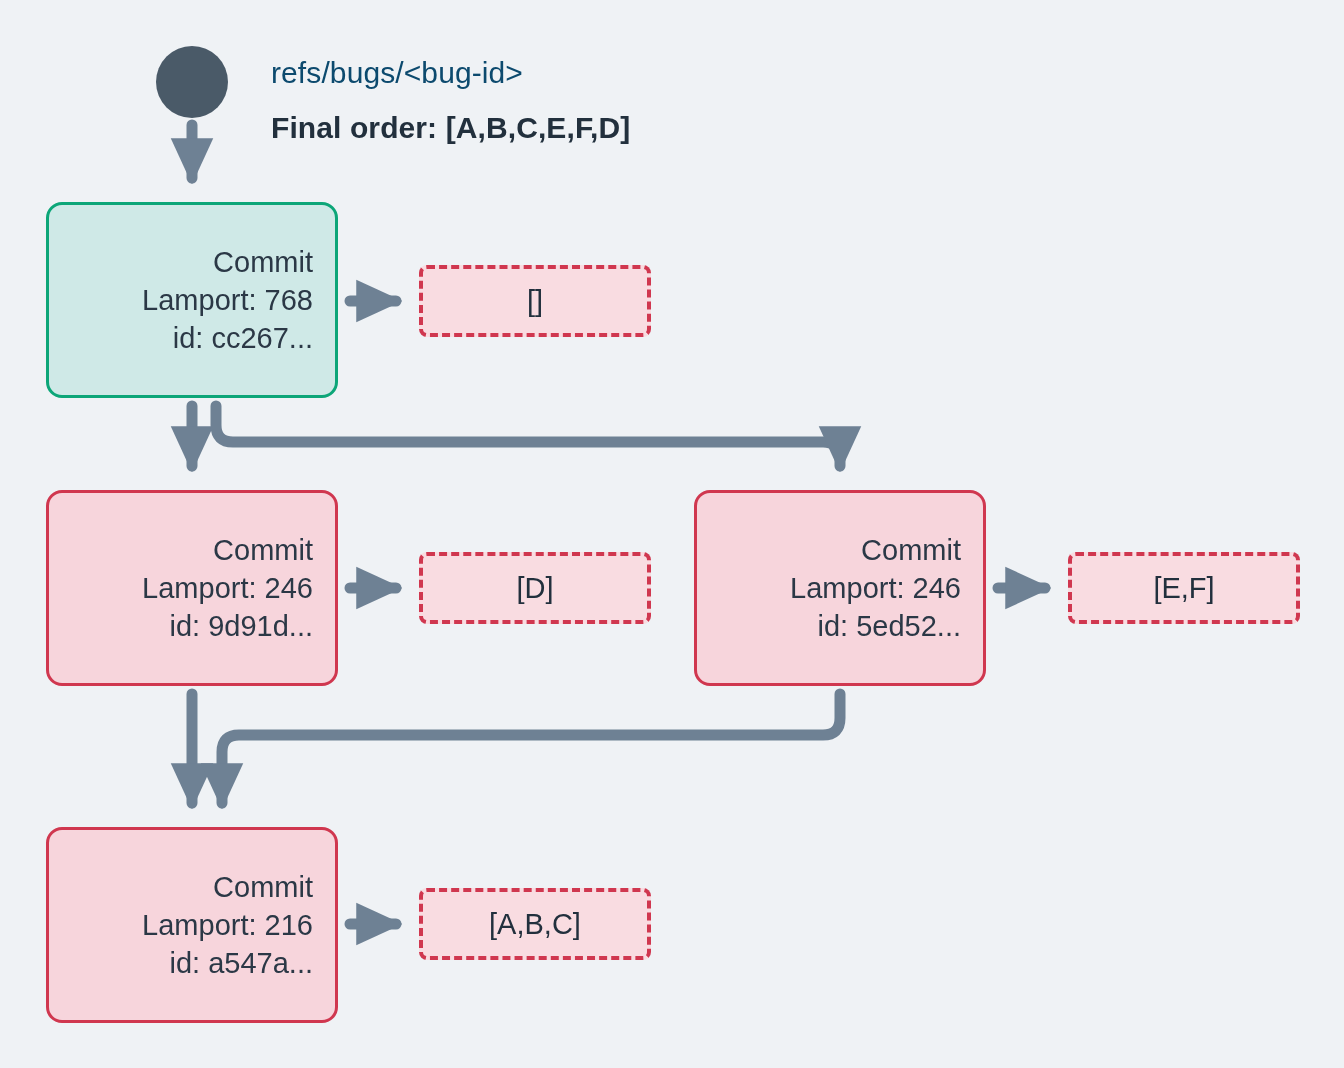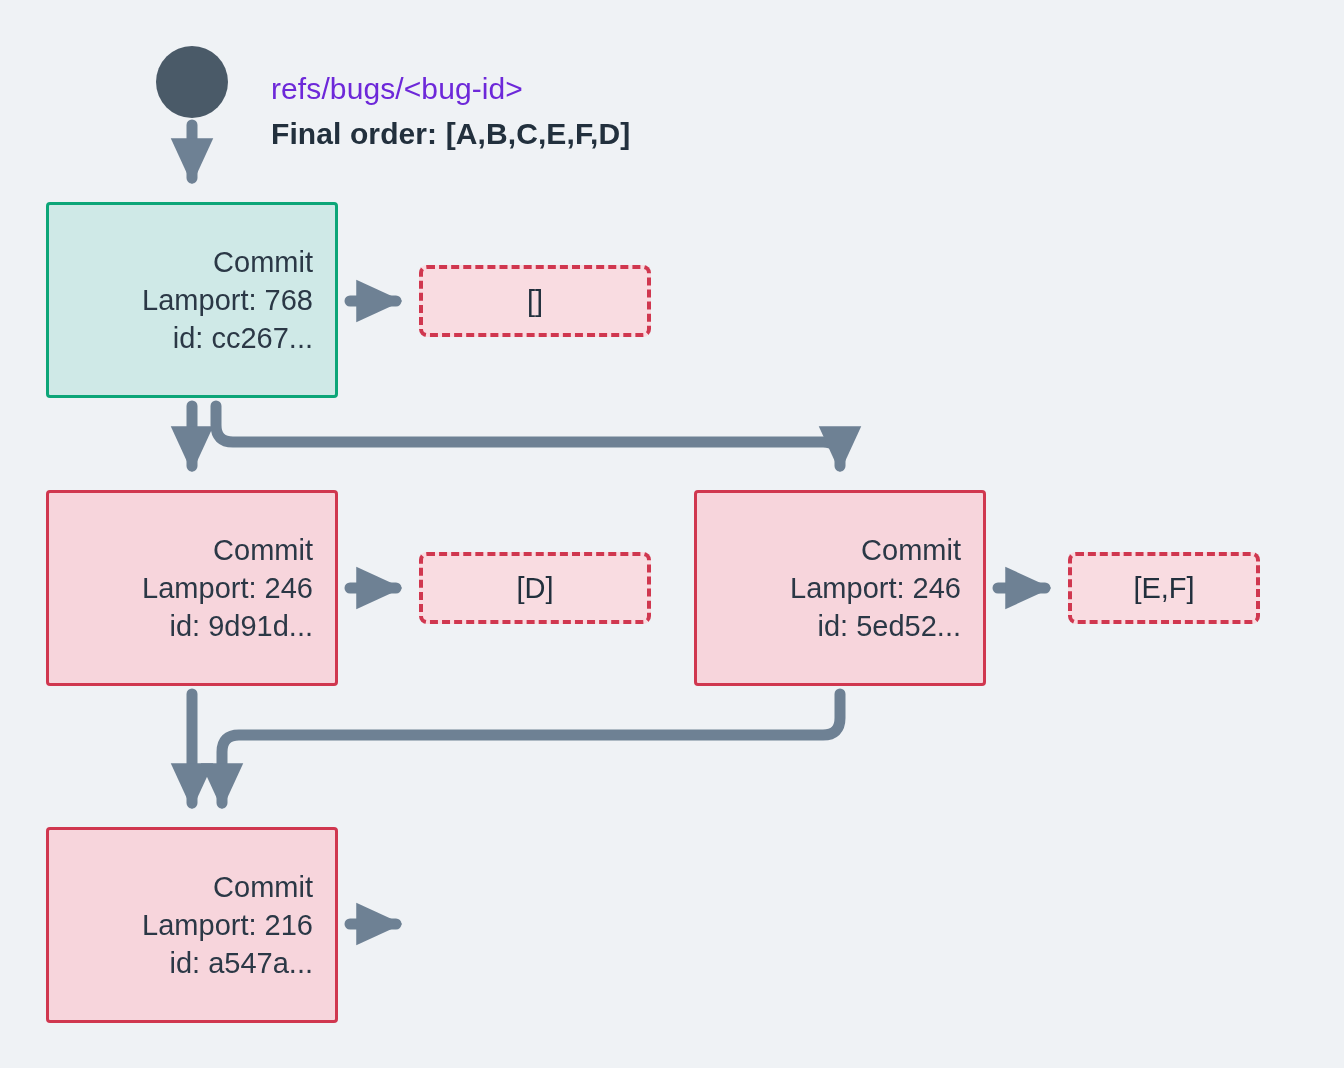--- a/index.html
+++ b/index.html
@@ -39,43 +39,42 @@
     width: 72px;
     height: 72px;
     border-radius: 50%;
     background: #4a5a68;
   }
 
   
   .ref-label {
     position: absolute;
     left: 271px;
-    top: 72px;
+    top: 56px;
     font-size: 30px;
-    color: #6d28d9;
+    color: #0c4a6e;
     white-space: nowrap;
     letter-spacing: 0.1px;
   }
   .final-order-label {
     position: absolute;
     left: 271px;
     top: 111px;
     font-size: 30px;
     font-weight: bold;
     color: #22303d;
     white-space: nowrap;
     letter-spacing: 0.1px;
-    margin-top: 6px;
   }
 
   
   .commit-box {
     position: absolute;
     box-sizing: border-box;
-    border-radius: 4px;
+    border-radius: 16px;
     display: flex;
     flex-direction: column;
     justify-content: center;
     align-items: flex-end;
     padding-right: 22px;
     line-height: 1.32;
     font-size: 29px;
     color: #2b3846;
   }
   .commit-box.teal {
@@ -107,21 +106,21 @@
   }
 
   
   #commit-a { left: 46px;  top: 202px; width: 292px; height: 196px; }
   #commit-b { left: 46px;  top: 490px; width: 292px; height: 196px; }
   #commit-c { left: 694px; top: 490px; width: 292px; height: 196px; }
   #commit-d { left: 46px;  top: 827px; width: 292px; height: 196px; }
 
   #ops-a { left: 419px;  top: 265px; width: 232px; height: 72px; }
   #ops-b { left: 419px;  top: 552px; width: 232px; height: 72px; }
-  #ops-c { left: 1068px; top: 552px; width: 192px; height: 72px; }
+  #ops-c { left: 1068px; top: 552px; width: 232px; height: 72px; }
   #ops-d { left: 419px;  top: 888px; width: 232px; height: 72px; }
 </style>
 </head>
 <body>
 
 <div id="stage">
 
   <svg id="edges" viewBox="0 0 1344 1068" width="1344" height="1068" xmlns="http://www.w3.org/2000/svg">
     <defs>
       <marker id="arrowhead" viewBox="0 0 10 10" refX="8.6" refY="5" markerWidth="4.2" markerHeight="4.2" orient="auto-start-reverse">
@@ -172,14 +171,15 @@
     <div class="line">Lamport: 246</div>
     <div class="line">id: 5ed52...</div>
   </div>
   <div class="ops-box" id="ops-c">[E,F]</div>
 
   <div class="commit-box pink" id="commit-d">
     <div class="line">Commit</div>
     <div class="line">Lamport: 216</div>
     <div class="line">id: a547a...</div>
   </div>
+  <div class="ops-box" id="ops-d">[A,B,C]</div>
 
 </div>
 
 </body></html>

